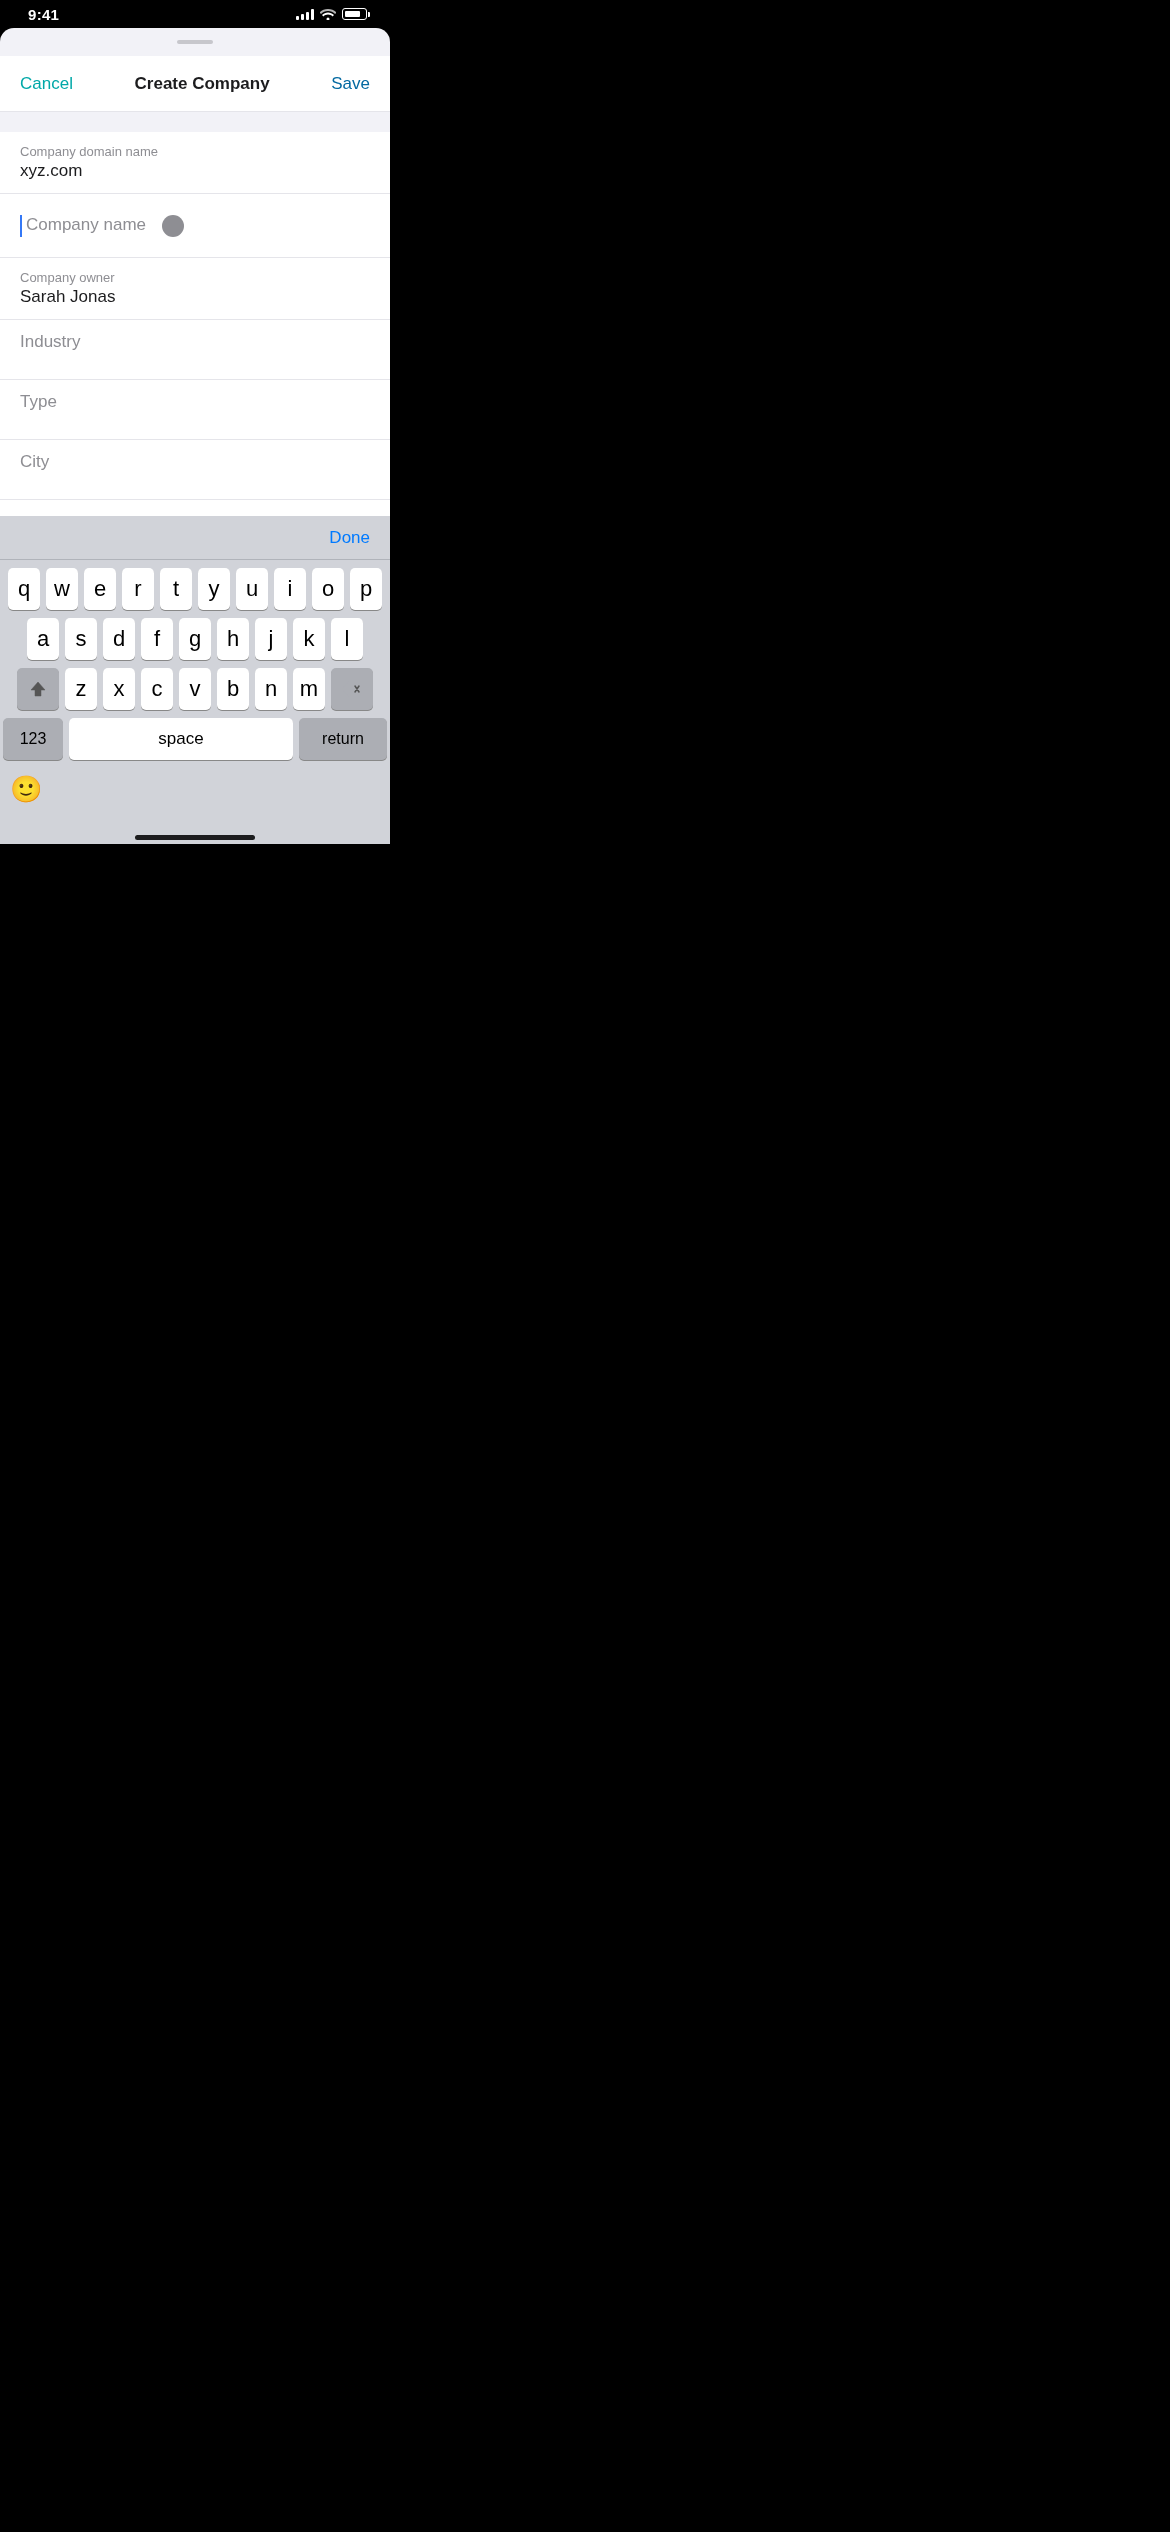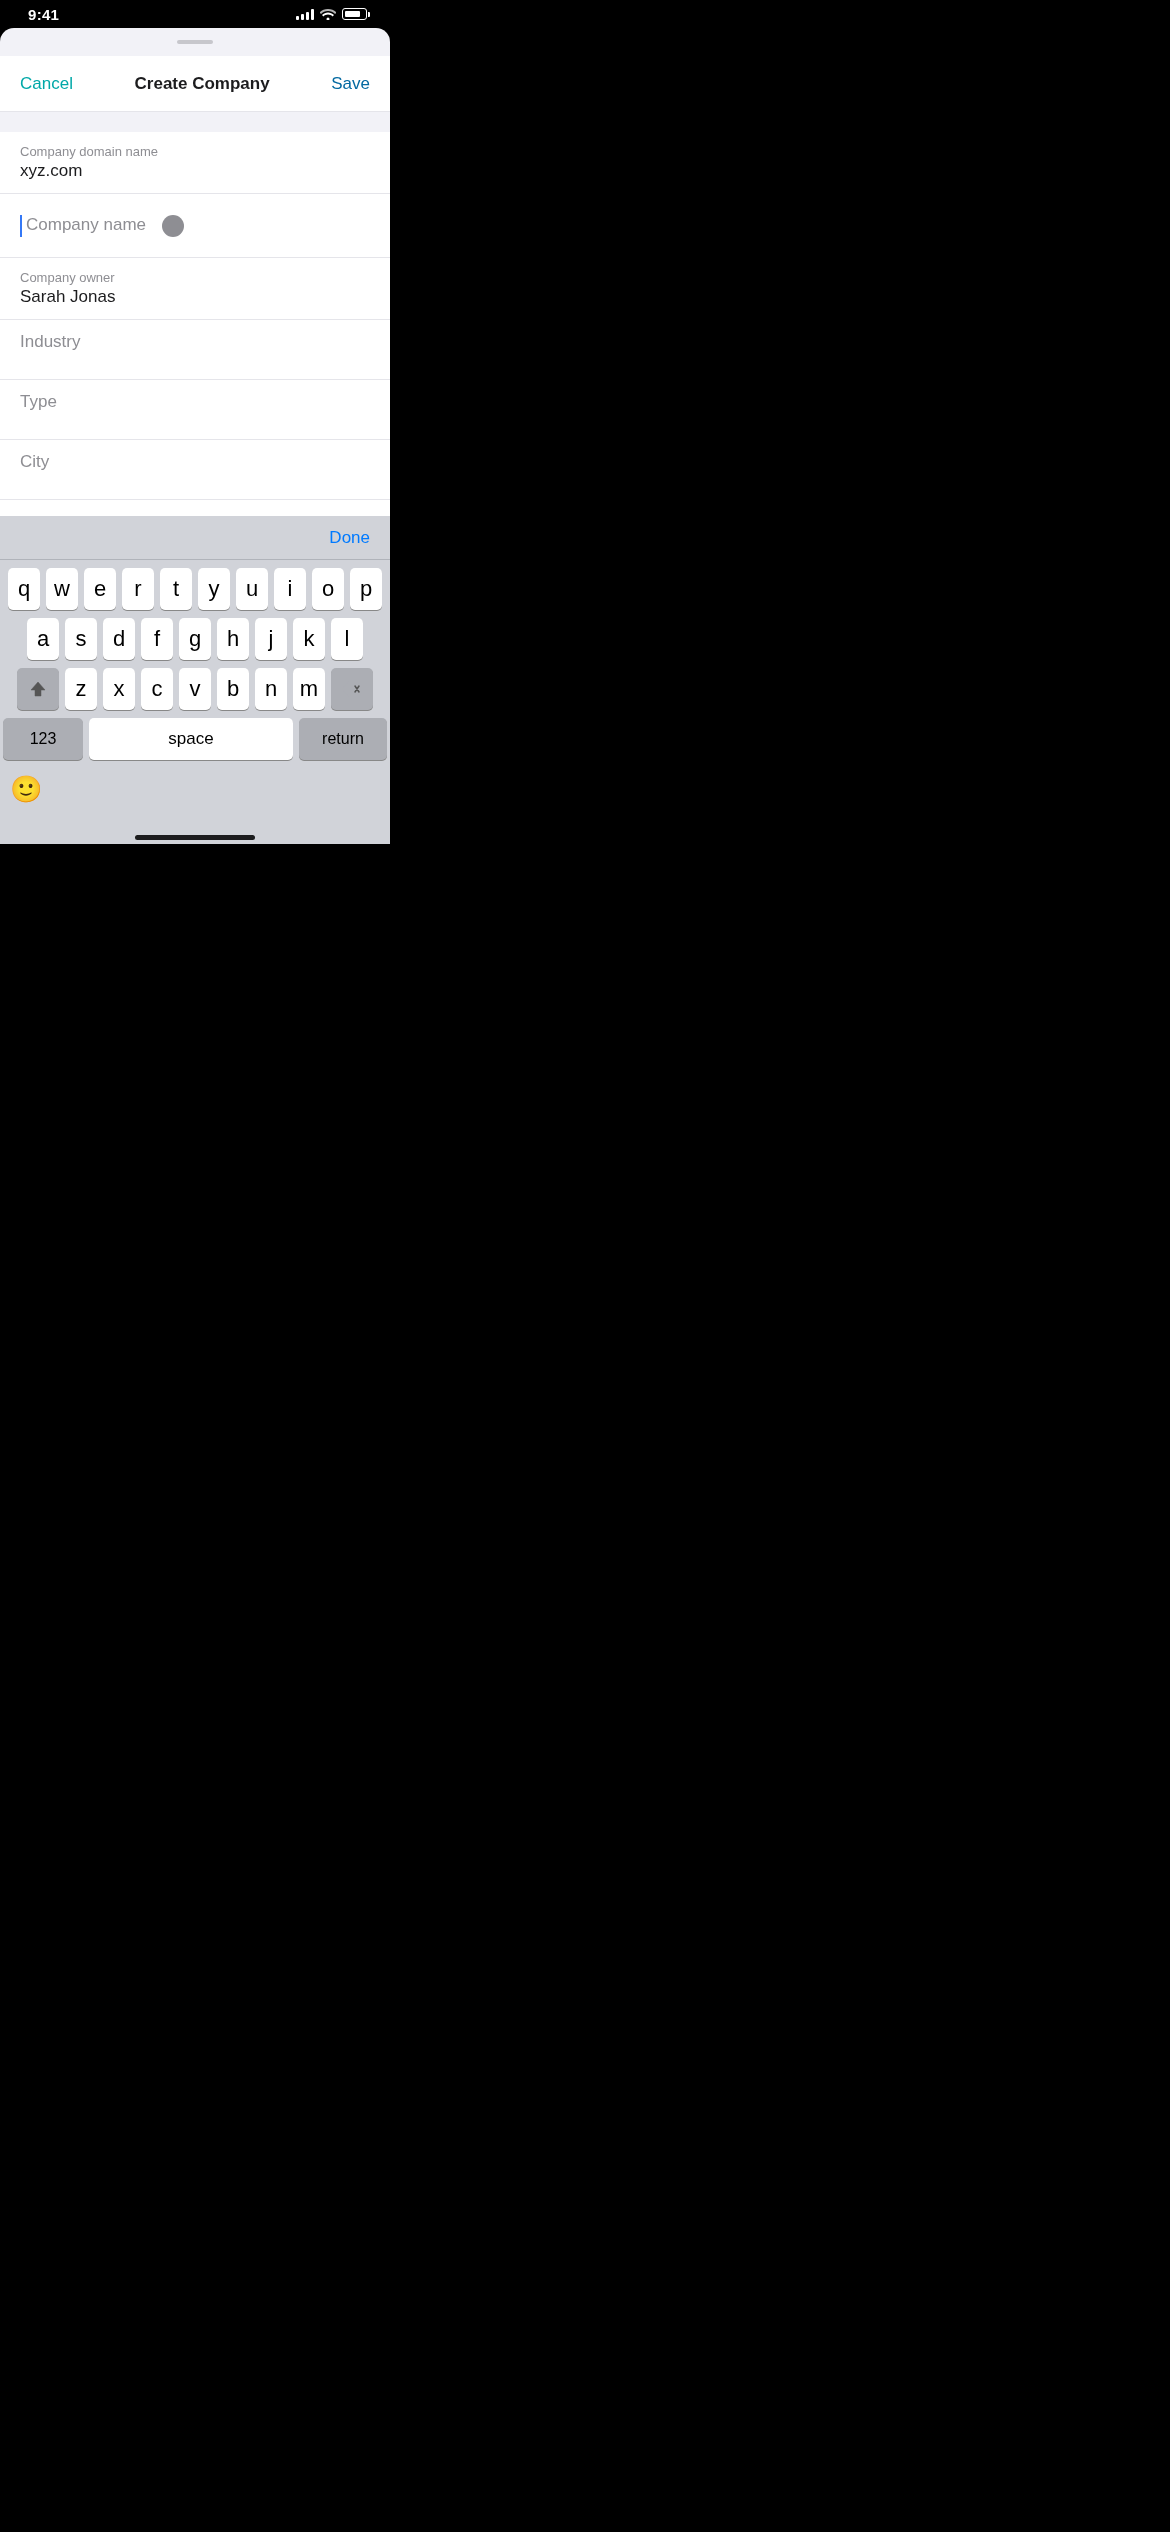--- a/index.html
+++ b/index.html
@@ -395,21 +395,21 @@
     <div class="key">m</div>
     <div class="key key-special key-backspace">
       <svg width="20" height="16" viewBox="0 0 20 16" fill="none">
         <path d="M7 0L0 8L7 16H20V0H7Z" fill="#acaeb4"></path>
         <path d="M13 5L17 11M17 5L13 11" stroke="#555" stroke-width="1.5" stroke-linecap="round"></path>
       </svg>
     </div>
   </div>
 
   <div class="key-row" style="gap:6px;">
-    <div class="key key-special" style="width:80px; max-width:80px; flex:none; font-size:16px;">123</div>
+    <div class="key key-special" style="width:60px; max-width:80px; flex:none; font-size:16px;">123</div>
     <div class="key key-space" style="flex:1; max-width:none; font-size:17px;">space</div>
     <div class="key key-special" style="width:88px; max-width:88px; flex:none; font-size:16px;">return</div>
   </div>
 
   <div class="key-row" style="justify-content:flex-start; padding-left:8px; margin-bottom:0;">
     <div class="key key-emoji">🙂</div>
   </div>
 
 </div>
 

